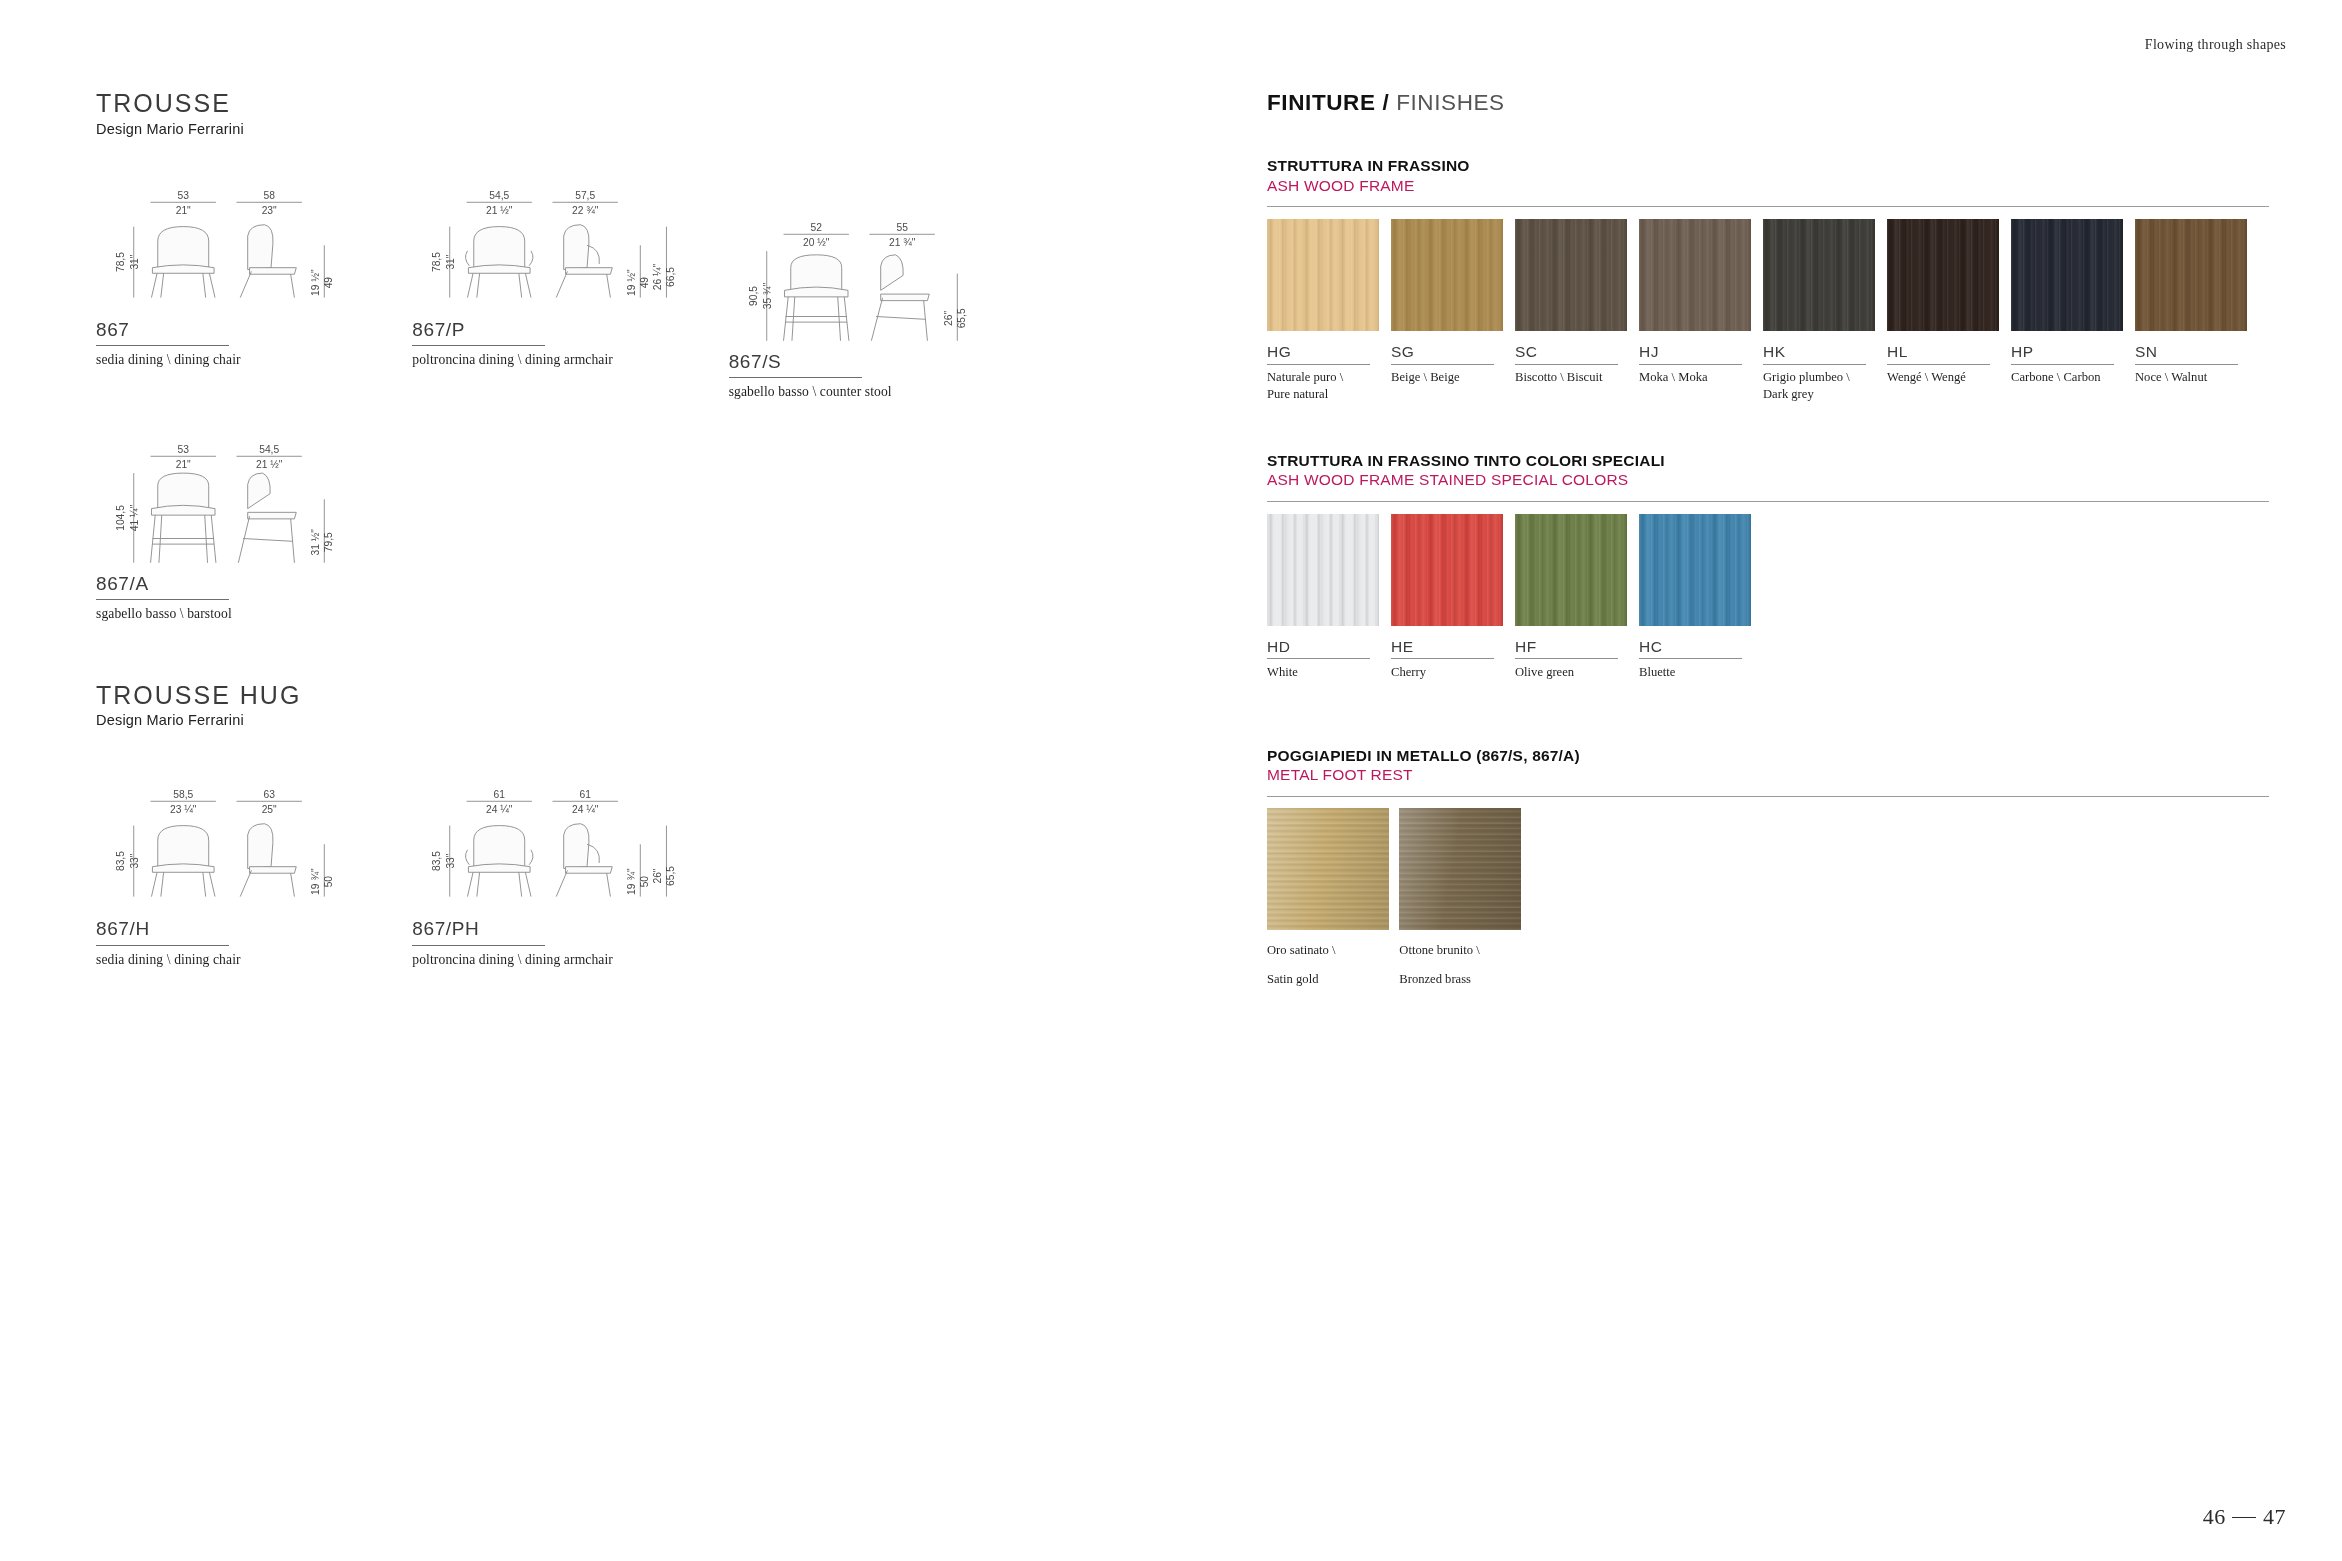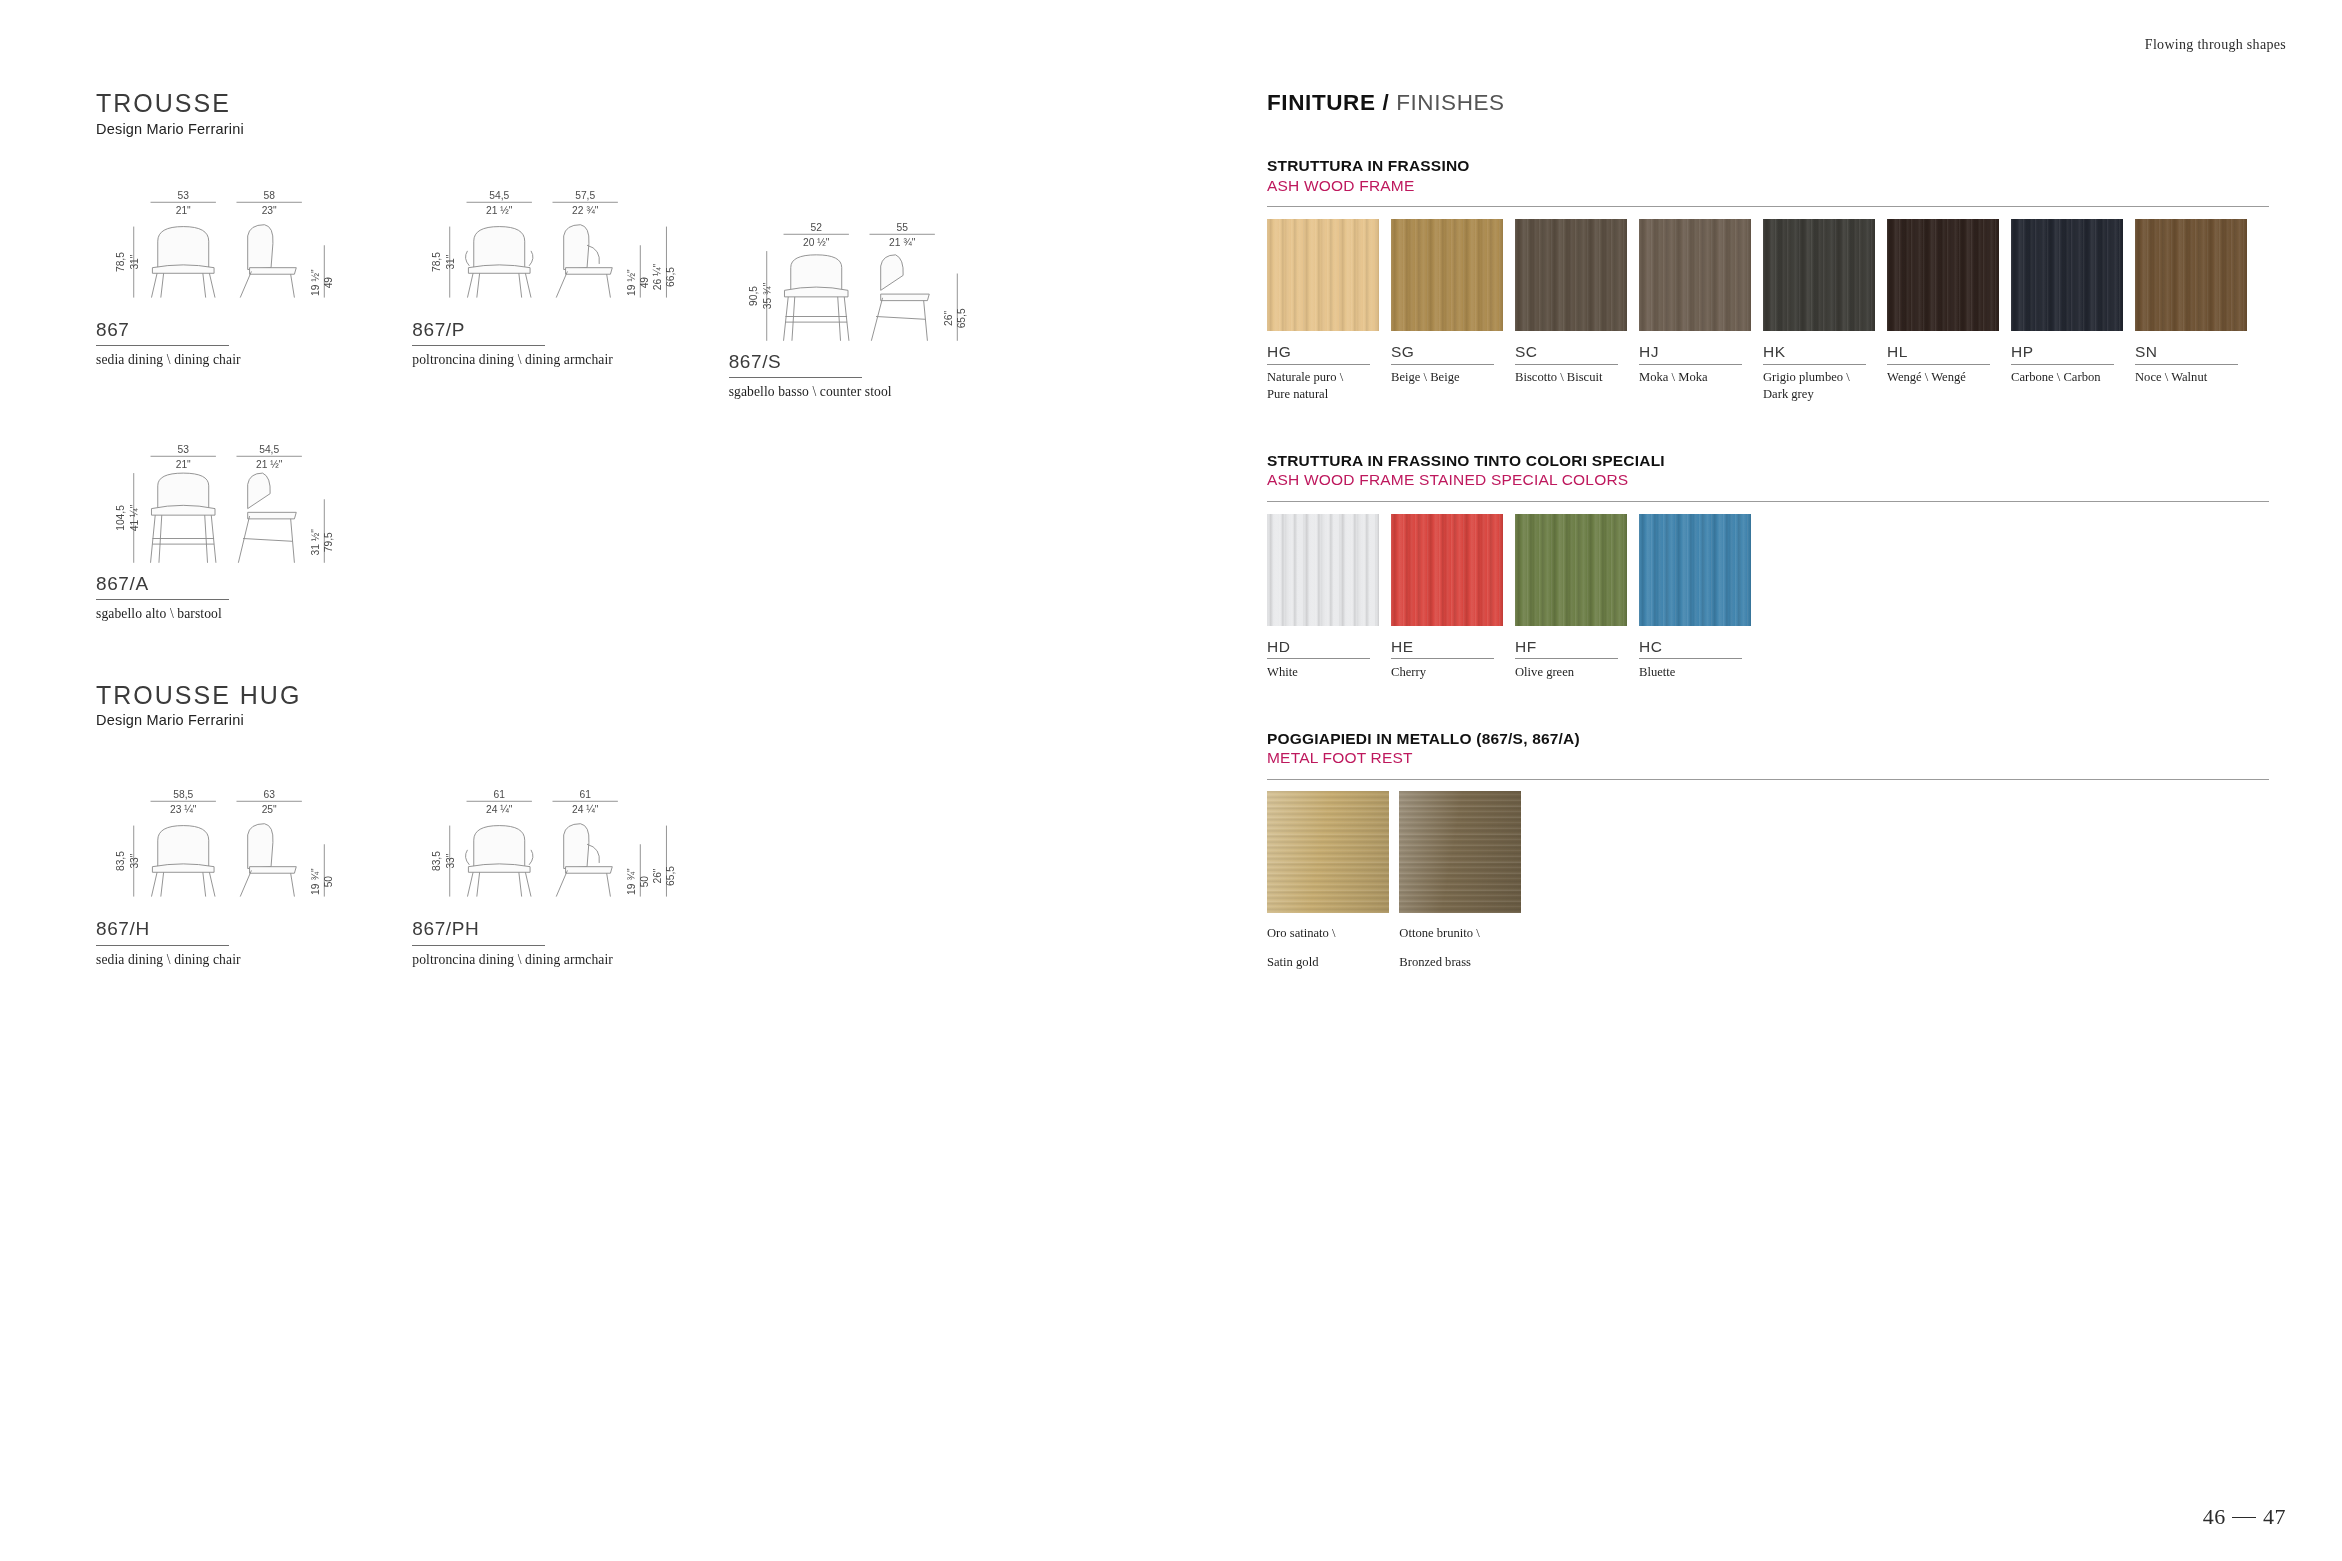--- a/index.html
+++ b/index.html
@@ -231,21 +231,21 @@
               <line x1="60" y1="120" x2="126" y2="120" class="part"></line>
               <path d="M 162 82 L 162 56 Q 164 44 178 44 Q 187 48 186 66 Z" class="partfill"></path>
               <path d="M 162 86 L 214 86 L 212 93 L 162 93 Z" class="partfill"></path>
               <line x1="164" y1="90" x2="152" y2="140" class="part"></line>
               <line x1="208" y1="93" x2="212" y2="140" class="part"></line>
               <line x1="157" y1="114" x2="210" y2="117" class="part"></line>
             </svg>
           </div>
           <div class="code">867/A</div>
           <div class="code-rule"></div>
-          <div class="desc">sgabello alto \ barstool</div>
+          <div class="desc">sgabello basso \ barstool</div>
         </div>
       </div>
     </div>
     <div class="family" style="margin-bottom: 0px;">
       <div class="family-title">TROUSSE HUG</div>
       <div class="family-designer">Design Mario Ferrarini</div>
       <div class="grid" style="margin-top: 49px;">
         <div class="cell">
           <div class="draw-block">
             <svg width="309" height="142" viewBox="0 0 330 152" class="draw-svg">
@@ -375,21 +375,21 @@
             <div class="sw-name">Carbone \ Carbon</div>
           </div>
           <div class="swatch-item">
             <div class="swatch" style="background: repeating-linear-gradient(90deg, rgba(255, 255, 255, 0.098) 0px, rgba(255, 255, 255, 0) 1.9px, rgba(0, 0, 0, 0.086) 3.7px, rgba(0, 0, 0, 0) 6.6px, rgba(255, 255, 255, 0.055) 8.4px, rgba(255, 255, 255, 0) 12px), repeating-linear-gradient(90deg, rgba(0, 0, 0, 0.05) 0px, rgba(0, 0, 0, 0) 4.7px, rgba(255, 255, 255, 0.04) 10.3px, rgba(255, 255, 255, 0) 18px), rgb(109, 81, 50);"></div>
             <div class="sw-code">SN</div>
             <div class="sw-rule"></div>
             <div class="sw-name">Noce \ Walnut</div>
           </div>
         </div>
       </div>
-      <div class="group" style="margin-bottom: 49px;">
+      <div class="group" style="margin-bottom: 66px;">
         <div class="group-h-it">STRUTTURA IN FRASSINO TINTO COLORI SPECIALI</div>
         <div class="group-h-en">ASH WOOD FRAME STAINED SPECIAL COLORS</div>
         <div class="group-rule"></div>
         <div class="swatch-row">
           <div class="swatch-item">
             <div class="swatch" style="background: repeating-linear-gradient(90deg, rgba(255, 255, 255, 0.118) 0px, rgba(255, 255, 255, 0) 1.9px, rgba(0, 0, 0, 0.106) 3.7px, rgba(0, 0, 0, 0) 6.6px, rgba(255, 255, 255, 0.067) 8.4px, rgba(255, 255, 255, 0) 12px), repeating-linear-gradient(90deg, rgba(0, 0, 0, 0.06) 0px, rgba(0, 0, 0, 0) 4.7px, rgba(255, 255, 255, 0.047) 10.3px, rgba(255, 255, 255, 0) 18px), rgb(233, 234, 236);"></div>
             <div class="sw-code">HD</div>
             <div class="sw-rule"></div>
             <div class="sw-name">White</div>
           </div>

